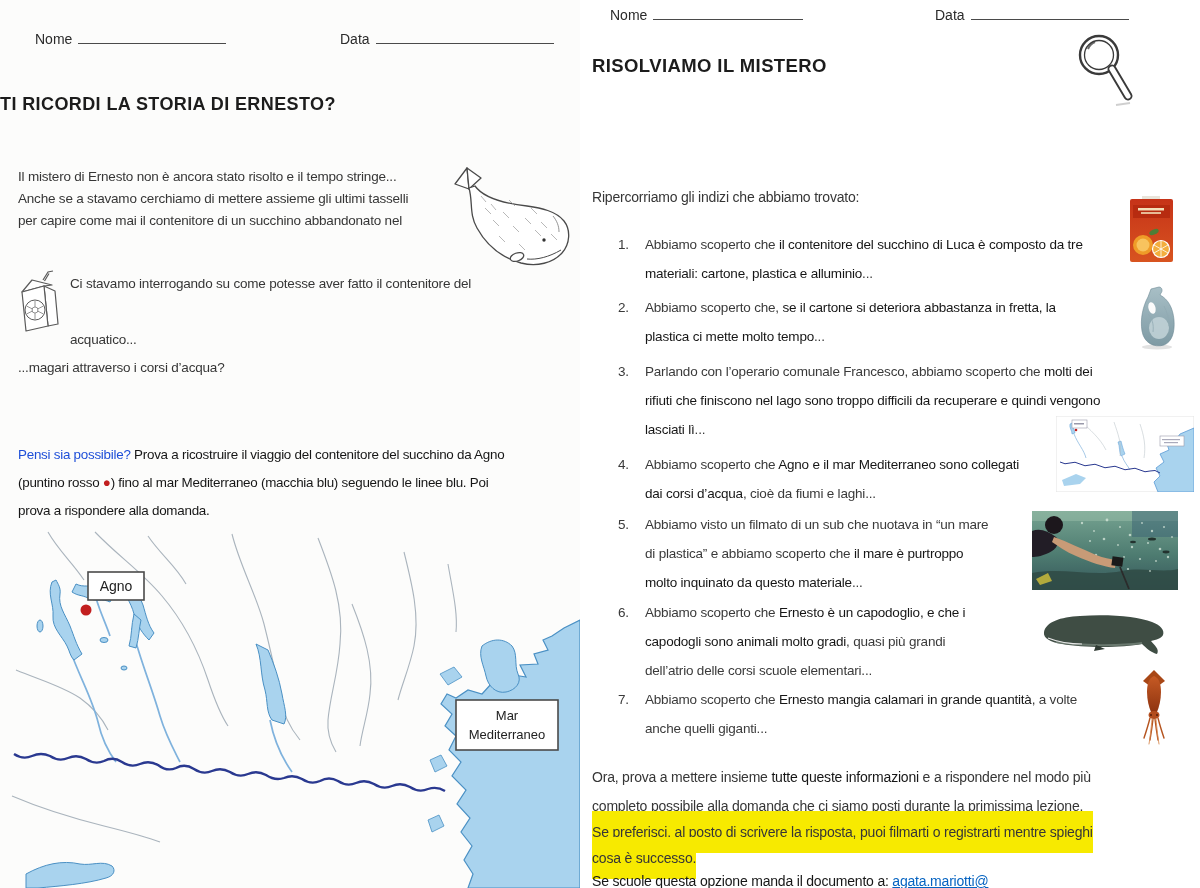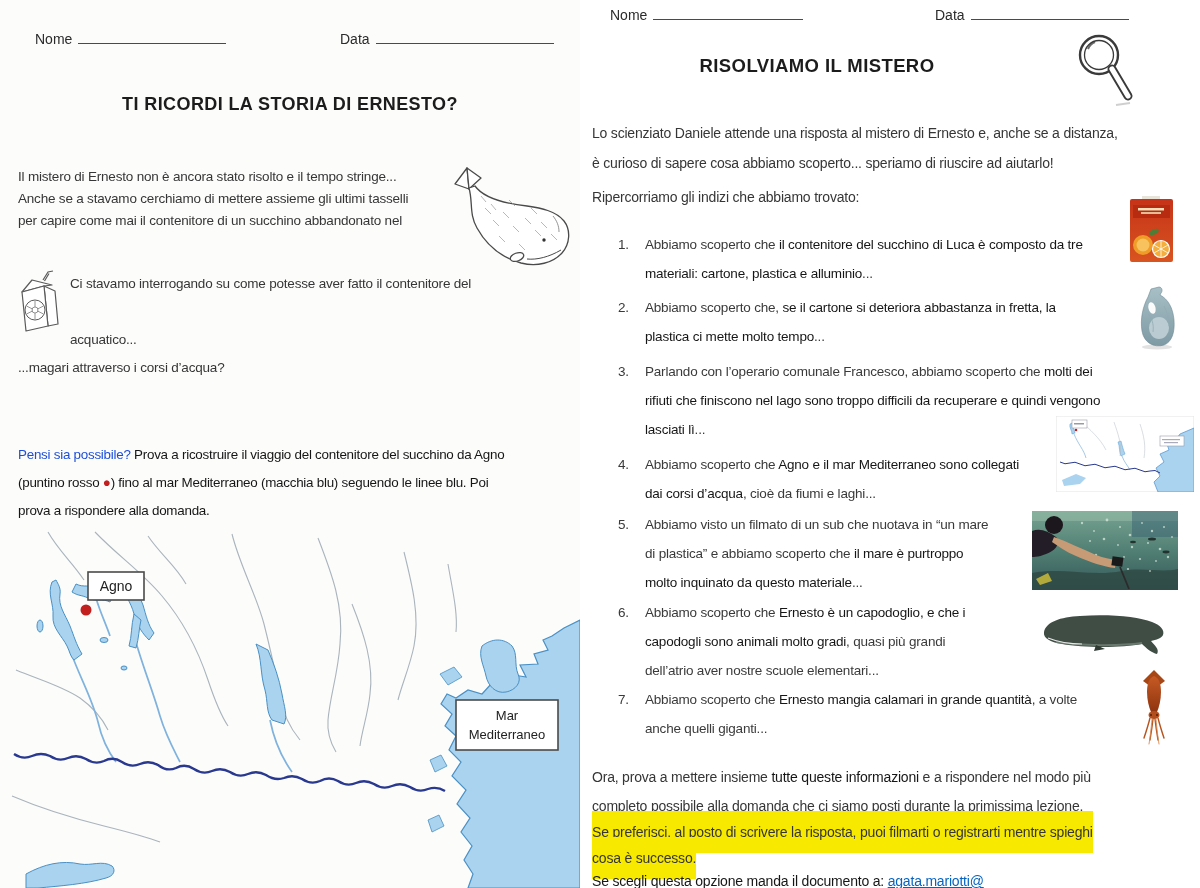--- a/index.html
+++ b/index.html
@@ -4,21 +4,21 @@
 <style>
   html,body{margin:0;padding:0;background:#ffffff}
   #canvas{position:relative;width:1200px;height:888px;background:#fff;overflow:hidden;
           font-family:"Liberation Sans","DejaVu Sans",sans-serif;color:#333;}
   .abs{position:absolute}
   .page{position:absolute;top:0;height:888px}
   .page-left{left:0;width:580px;background:#fcfcfb}
   .page-right{left:580px;width:620px;background:#ffffff}
   .field{font-size:14px;color:#2b2b2b;white-space:nowrap}
   .blank{display:inline-block;border-bottom:1.4px solid #4a4a4a;height:13px;margin-left:6px;vertical-align:baseline}
-  .ptitle{font-weight:700;letter-spacing:.4px;color:#1c1c1c;text-align:center;white-space:nowrap}
+  .ptitle{font-weight:700;letter-spacing:.4px;color:#1c1c1c;white-space:nowrap}
   .bt{font-size:13.5px;line-height:22px;letter-spacing:-.2px;color:#363636}
   .seg-b{font-weight:400;color:#161616}
   .seg-gy{color:#1d4ed8}
   .seg-rd{color:var(--red_dot,#c00000)}
   .seg-hl{background:var(--highlight,#f7ea00);padding:13px 0}
   .seg-a{color:var(--link,#0563c1);text-decoration:underline}
   .clue{position:absolute;display:flex;font-size:13.5px;line-height:29px;letter-spacing:-.2px;color:#3a3a3a}
   .clue .num{width:27px;flex:none}
   .maplabel{font-size:14px;fill:#222}
   svg text{font-family:"Liberation Sans","DejaVu Sans",sans-serif}
@@ -155,21 +155,20 @@
 
   <svg class="abs" style="left:1072px;top:30px" width="70" height="80" viewBox="0 0 70 80">
     <circle cx="27" cy="25" r="19" fill="none" stroke="#3a3a3a" stroke-width="2.4"></circle>
     <circle cx="27" cy="25" r="14.5" fill="none" stroke="#3a3a3a" stroke-width="1.3"></circle>
     <path d="M16,19 A13,13 0 0 1 23,12" fill="none" stroke="#3a3a3a" stroke-width="2" opacity=".75"></path>
     <path d="M40,39 L56,66" stroke="#3a3a3a" stroke-width="9" stroke-linecap="round"></path>
     <path d="M40,39 L56,66" stroke="#ffffff" stroke-width="5.2" stroke-linecap="round"></path>
     <path d="M44,75 L58,73" stroke="#bbbbbb" stroke-width="2" opacity=".7"></path>
   </svg>
 
-  <div class="abs bt" style="left:592px;top:118px;width:600px;line-height:30px;font-size:14px"><span>Lo scienziato Daniele attende una risposta al mistero di Ernesto e, anche se a distanza,</span><br><span>è curioso di sapere cosa abbiamo scoperto... speriamo di riuscire ad aiutarlo!</span></div>
 
   <div class="abs bt" style="left:592px;top:186px;font-size:14px">Ripercorriamo gli indizi che abbiamo trovato:</div>
 
   <div class="clue" style="left:618px;top:230px">
     <span class="num">1.</span>
     <span class="txt" style="width:500px"><span>Abbiamo scoperto che </span><span class="seg-b">il contenitore del succhino di Luca è composto da tre</span><br><span class="seg-b">materiali: cartone, plastica e alluminio</span><span>...</span></span>
   </div>
   <div class="clue" style="left:618px;top:293px">
     <span class="num">2.</span>
     <span class="txt" style="width:500px"><span>Abbiamo scoperto che, </span><span class="seg-b">se il cartone si deteriora abbastanza in fretta, la</span><br><span class="seg-b">plastica ci mette molto tempo</span><span>...</span></span>
@@ -181,21 +180,21 @@
   <div class="clue" style="left:618px;top:450px">
     <span class="num">4.</span>
     <span class="txt" style="width:420px"><span>Abbiamo scoperto che </span><span class="seg-b">Agno e il mar Mediterraneo sono collegati</span><br><span class="seg-b">dai corsi d’acqua</span><span>, cioè da fiumi e laghi...</span></span>
   </div>
   <div class="clue" style="left:618px;top:510px">
     <span class="num">5.</span>
     <span class="txt" style="width:395px"><span>Abbiamo visto un filmato di un sub che nuotava in “un mare</span><br><span>di plastica” e abbiamo scoperto che </span><span class="seg-b">il mare è purtroppo</span><br><span class="seg-b">molto inquinato da questo materiale</span><span>...</span></span>
   </div>
   <div class="clue" style="left:618px;top:598px">
     <span class="num">6.</span>
-    <span class="txt" style="width:400px"><span>Abbiamo scoperto che </span><span class="seg-b">Ernesto è un capodoglio, e che i</span><br><span class="seg-b">capodogli sono animali molto gradi</span><span>, quasi più grandi</span><br><span>dell’atrio aver nostre scuole elementari...</span></span>
+    <span class="txt" style="width:400px"><span>Abbiamo scoperto che </span><span class="seg-b">Ernesto è un capodoglio, e che i</span><br><span class="seg-b">capodogli sono animali molto gradi</span><span>, quasi più grandi</span><br><span>dell’atrio delle corsi scuole elementari...</span></span>
   </div>
   <div class="clue" style="left:618px;top:685px">
     <span class="num">7.</span>
     <span class="txt" style="width:500px"><span>Abbiamo scoperto che </span><span class="seg-b">Ernesto mangia calamari in grande quantità</span><span>, a volte</span><br><span>anche quelli giganti...</span></span>
   </div>
 
   <svg class="abs" style="left:1128px;top:196px" width="47" height="66" viewBox="0 0 47 66">
     <defs>
         <linearGradient id="gj" x1="0" y1="0" x2="0" y2="1">
       <stop offset="0" stop-color="#c63318"></stop>
@@ -334,15 +333,15 @@
     </g>
     <g fill="none" stroke="#d88c55" stroke-width="0.9" stroke-linecap="round">
       <path d="M16,51 C15,62 14,70 13,76"></path>
         <path d="M20,51 C21,62 22,70 23,76"></path>
     </g>
   </svg>
 
   <div class="abs" style="left:592px;top:763px;width:602px">
     <p class="bt" style="margin:0;line-height:28.5px;font-size:14px"><span>Ora, prova a mettere insieme </span><span class="seg-b">tutte queste informazioni</span><span> e a rispondere nel modo più</span><br><span>completo possibile alla domanda che ci siamo posti durante la primissima lezione.</span></p>
     <p class="bt" style="margin:0;line-height:25.5px;font-size:14px"><span class="seg-hl">Se preferisci, al posto di scrivere la risposta, puoi filmarti o registrarti mentre spieghi</span><br><span class="seg-hl">cosa è successo.</span></p>
-    <p class="bt" style="margin:1px 0 0 0;line-height:18px;font-size:14px"><span class="seg-b">Se scegli questa opzione manda il documento a: </span><span class="seg-b seg-a">agata.mariotti@</span></p>
+    <p class="bt" style="margin:1px 0 0 0;line-height:18px;font-size:14px"><span class="seg-b">Se scuole questa opzione manda il documento a: </span><span class="seg-b seg-a">agata.mariotti@</span></p>
   </div>
 </div>
 
 </body></html>

